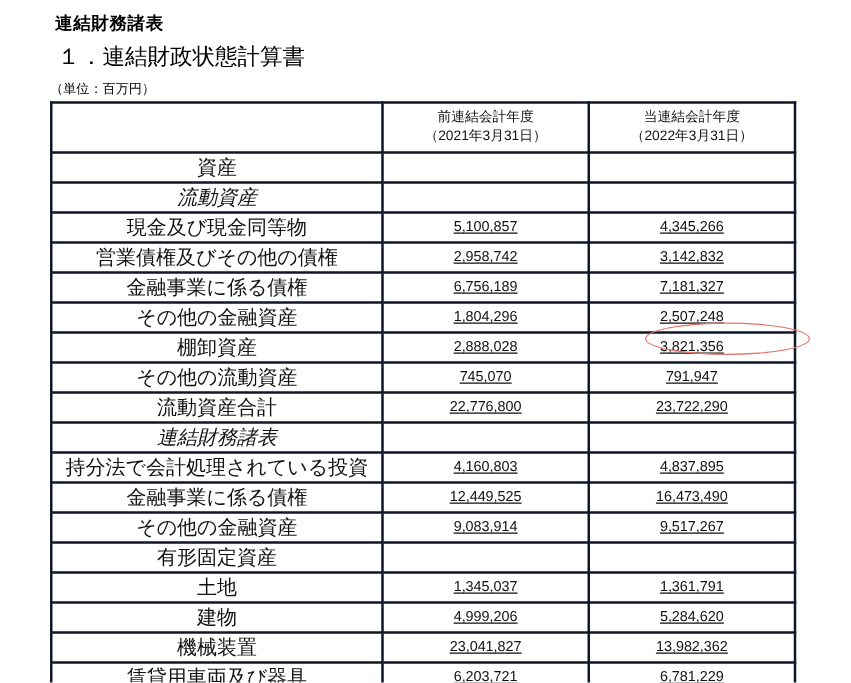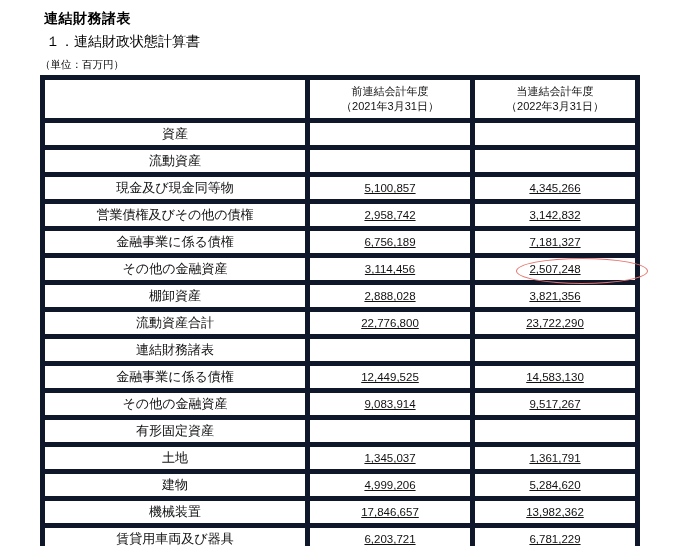--- a/index.html
+++ b/index.html
@@ -23,37 +23,37 @@
     padding: 8px 14px 0 40px;
   }
   .doc-title {
     font-size: 14px;
     font-weight: bold;
     letter-spacing: 0.5px;
     margin: 2px 0 5px 4px;
     color: #000;
   }
   .section-title {
-    font-size: 14px;
+    font-size: 18px;
     margin: 0 0 7px 6px;
     color: #000;
   }
   .unit-note {
     font-size: 10.5px;
     margin: 0 42px 3px 0;
     color: #000;
   }
   table.fs {
     border-collapse: collapse;
     width: 595px;
     table-layout: fixed;
     font-size: 11px;
   }
   table.fs td, table.fs th {
-    border: 5px solid #0f172a;
+    border: 2px solid #0f172a;
     padding: 0;
     vertical-align: middle;
     font-weight: normal;
     text-align: center;
   }
   .col-label { width: 265px; }
   .col-num { width: 165px; }
 
   th.hd {
     height: 38px;
@@ -62,34 +62,34 @@
     line-height: 1.35;
     padding: 2px 0;
   }
   th.hd .l1 { display: block; }
   th.hd .l2 { display: block; }
 
   td.label {
     height: 22px;
     padding-left: 6px;
     white-space: nowrap;
-    font-size: 13px;
+    font-size: 16px;
   }
   td.num {
     height: 22px;
     text-align: right;
     padding-right: 26px;
     white-space: nowrap;
     font-size: 11.5px;
     text-decoration: underline;
   }
   td.num.empty { padding-right: 0; }
 
   .ind0 { padding-left: 6px; }
-  .ind1 { padding-left: 18px; }
+  .ind1 { padding-left: 18px; font-style: italic; }
   .ind2 { padding-left: 32px; }
   .ind3 { padding-left: 46px; }
 
   
   .ellipse {
     position: absolute;
     border: 1.6px solid #e8736e;
     border-radius: 50%;
     pointer-events: none;
     background: transparent;
@@ -153,42 +153,52 @@
           <td class="num">2,958,742</td>
           <td class="num">3,142,832</td>
         </tr>
         <tr>
           <td class="label ind2">金融事業に係る債権</td>
           <td class="num">6,756,189</td>
           <td class="num">7,181,327</td>
         </tr>
         <tr>
           <td class="label ind2">その他の金融資産</td>
-          <td class="num">3,114,456</td>
+          <td class="num">1,804,296</td>
           <td class="num">2,507,248</td>
         </tr>
         <tr>
           <td class="label ind2">棚卸資産</td>
           <td class="num">2,888,028</td>
           <td class="num">3,821,356</td>
         </tr>
         <tr>
+          <td class="label ind2">その他の流動資産</td>
+          <td class="num">745,070</td>
+          <td class="num">791,947</td>
+        </tr>
+        <tr>
           <td class="label ind2">流動資産合計</td>
           <td class="num">22,776,800</td>
           <td class="num">23,722,290</td>
         </tr>
         <tr>
           <td class="label ind1">連結財務諸表</td>
           <td class="num empty"></td>
           <td class="num empty"></td>
         </tr>
         <tr>
+          <td class="label ind2">持分法で会計処理されている投資</td>
+          <td class="num">4,160,803</td>
+          <td class="num">4,837,895</td>
+        </tr>
+        <tr>
           <td class="label ind2">金融事業に係る債権</td>
           <td class="num">12,449,525</td>
-          <td class="num">14,583,130</td>
+          <td class="num">16,473,490</td>
         </tr>
         <tr>
           <td class="label ind2">その他の金融資産</td>
           <td class="num">9,083,914</td>
           <td class="num">9,517,267</td>
         </tr>
         <tr>
           <td class="label ind2">有形固定資産</td>
           <td class="num empty"></td>
           <td class="num empty"></td>
@@ -198,21 +208,21 @@
           <td class="num">1,345,037</td>
           <td class="num">1,361,791</td>
         </tr>
         <tr>
           <td class="label ind3">建物</td>
           <td class="num">4,999,206</td>
           <td class="num">5,284,620</td>
         </tr>
         <tr>
           <td class="label ind3">機械装置</td>
-          <td class="num">17,846,657</td>
+          <td class="num">23,041,827</td>
           <td class="num">13,982,362</td>
         </tr>
         <tr>
           <td class="label ind3">賃貸用車両及び器具</td>
           <td class="num">6,203,721</td>
           <td class="num">6,781,229</td>
         </tr>
       </tbody>
   </table>
 

